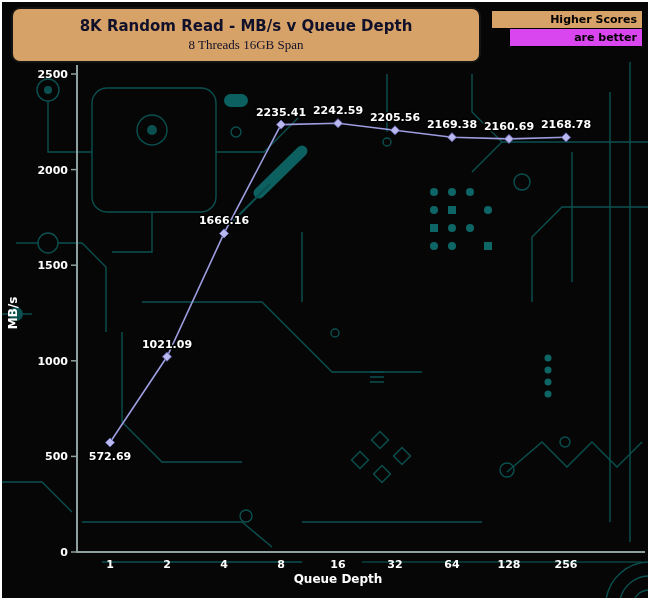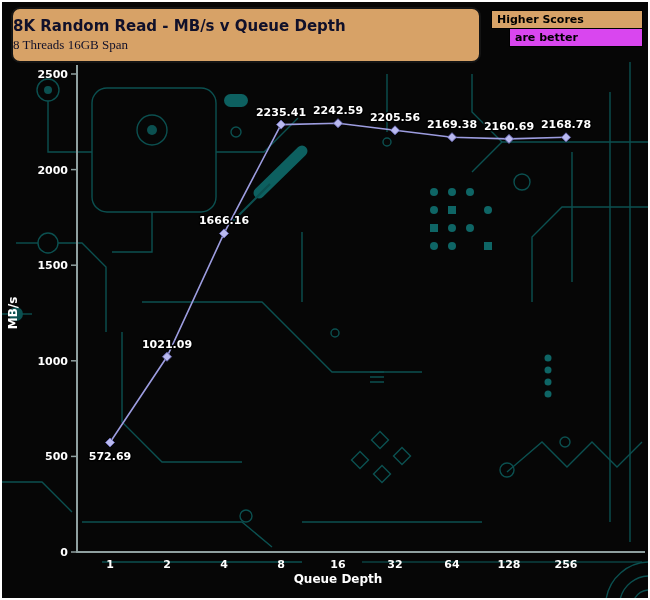--- a/index.html
+++ b/index.html
@@ -5,26 +5,26 @@
   html,body{margin:0;padding:0;background:#000;}
   .frame{
     position:relative;width:650px;height:600px;box-sizing:border-box;
     background:#060606;border:2px solid #ffffff;overflow:hidden;
     font-family:"DejaVu Sans","Liberation Sans",sans-serif;
   }
   .layer{position:absolute;left:0;top:0;}
   .title-box{
     position:absolute;left:9px;top:5px;width:466px;height:52px;
     background:#d7a267;border:2px solid #141414;border-radius:9px;
-    display:flex;flex-direction:column;align-items:flex-start;justify-content:center;
+    display:flex;flex-direction:column;align-items:center;justify-content:center;
     color:#10102a;z-index:3;
   }
   .title-main{font-size:15px;font-weight:bold;line-height:1.2;}
   .title-sub{font-size:13px;margin-top:2px;font-family:Liberation Serif, serif;}
-  .note-box{position:absolute;left:489px;top:8px;width:152px;z-index:3;box-sizing:border-box;}
+  .note-box{position:absolute;left:489px;top:8px;width:152px;z-index:3;box-sizing:border-box;text-align:right;}
   .note-top{
     background:#d7a267;border:1px solid #000;color:#000;
     font-size:11px;font-weight:bold;padding:2px 5px;
   }
   .note-bottom{
     background:#d946ef;border:1px solid #000;border-top:none;color:#000;
     font-size:11px;font-weight:bold;padding:2px 5px;margin-left:18px;
   }
   .axis-text{fill:#ffffff;font-weight:bold;font-size:11px;font-family:"DejaVu Sans","Liberation Sans",sans-serif;}
   .axis-title{fill:#ffffff;font-weight:bold;font-size:12px;font-family:"DejaVu Sans","Liberation Sans",sans-serif;}

